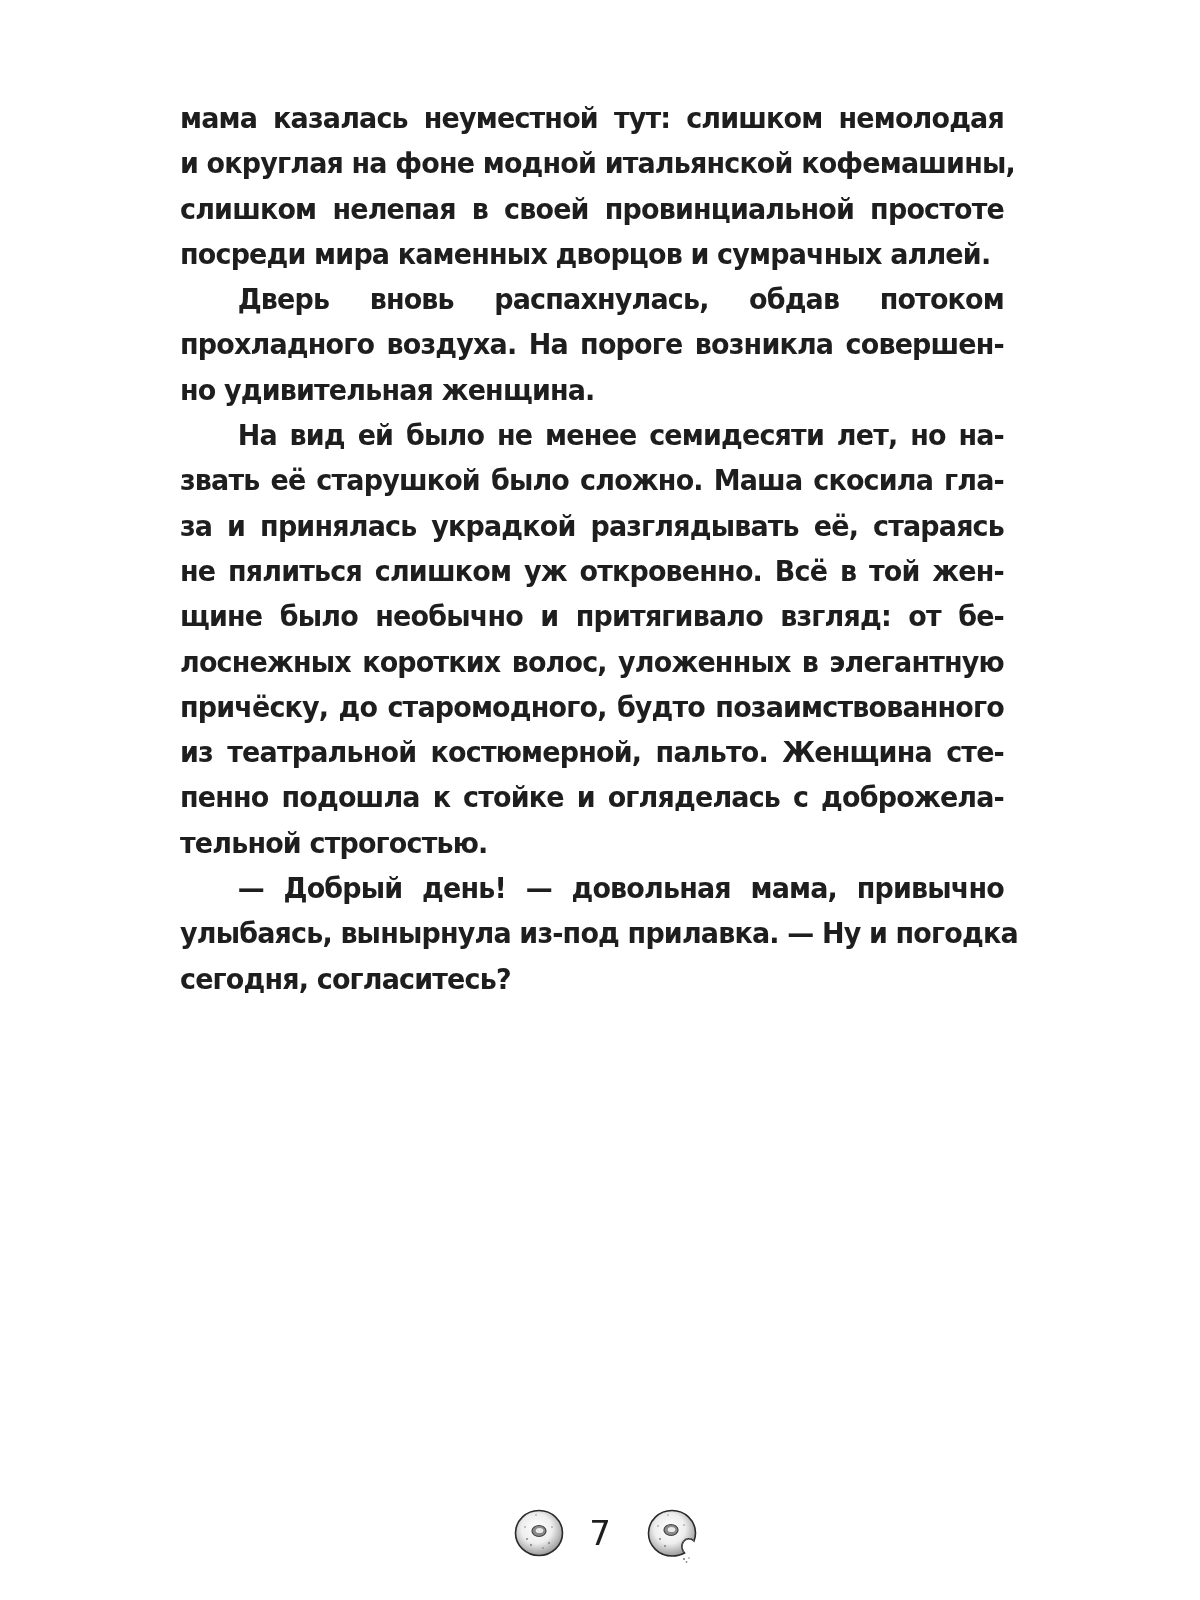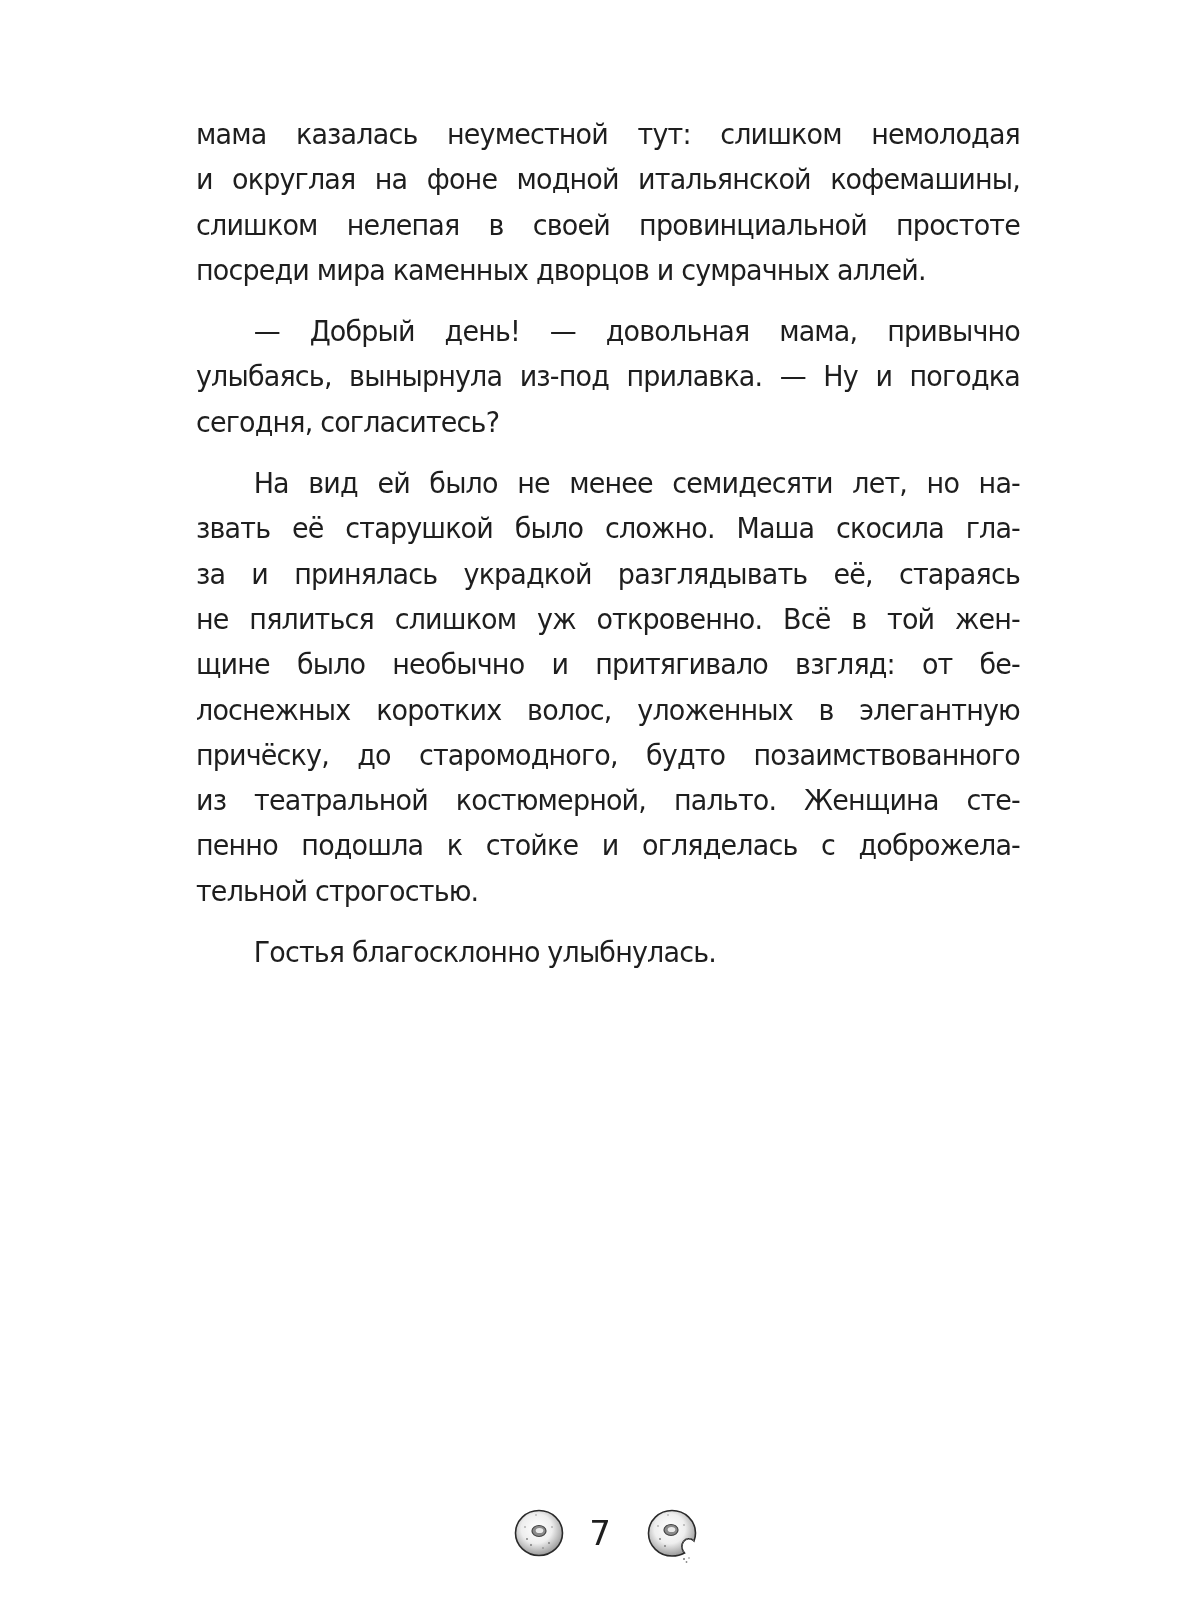--- a/index.html
+++ b/index.html
@@ -20,21 +20,21 @@
       left: 0; top: 0;
       width: 1200px;
       height: 1600px;
     }
     .text-block {
       position: absolute;
       left: 180px;
       top: 96px;
       width: 824px;
     }
-    .paragraph { margin: 16px; padding: 0; }
+    .paragraph { margin: 0; padding: 0; font-weight: bold; }
     .line {
       display: block;
       height: 45.3px;
       line-height: 45.3px;
       font-size: 29px;
       letter-spacing: -0.9px;
       word-spacing: 0px;
       white-space: nowrap;
       text-align: justify;
       text-align-last: justify;
@@ -82,38 +82,40 @@
 
 <div class="page">
   <div class="text-block" id="text-block">
       <div class="paragraph">
         <span class="line">мама казалась неуместной тут: слишком немолодая</span>
         <span class="line">и округлая на фоне модной итальянской кофемашины,</span>
         <span class="line">слишком нелепая в своей провинциальной простоте</span>
         <span class="line last">посреди мира каменных дворцов и сумрачных аллей.</span>
       </div>
       <div class="paragraph">
-        <span class="line indent">— Добрый день! — довольная мама, привычно</span>
-        <span class="line">улыбаясь, вынырнула из-под прилавка. — Ну и погодка</span>
-        <span class="line last">сегодня, согласитесь?</span>
+        <span class="line indent">Дверь вновь распахнулась, обдав потоком</span>
+        <span class="line">прохладного воздуха. На пороге возникла совершен-</span>
+        <span class="line last">но удивительная женщина.</span>
       </div>
       <div class="paragraph">
         <span class="line indent">На вид ей было не менее семидесяти лет, но на-</span>
         <span class="line">звать её старушкой было сложно. Маша скосила гла-</span>
         <span class="line">за и принялась украдкой разглядывать её, стараясь</span>
         <span class="line">не пялиться слишком уж откровенно. Всё в той жен-</span>
         <span class="line">щине было необычно и притягивало взгляд: от бе-</span>
         <span class="line">лоснежных коротких волос, уложенных в элегантную</span>
         <span class="line">причёску, до старомодного, будто позаимствованного</span>
         <span class="line">из театральной костюмерной, пальто. Женщина сте-</span>
         <span class="line">пенно подошла к стойке и огляделась с доброжела-</span>
         <span class="line last">тельной строгостью.</span>
       </div>
       <div class="paragraph">
-        <span class="line indent last">Гостья благосклонно улыбнулась.</span>
+        <span class="line indent">— Добрый день! — довольная мама, привычно</span>
+        <span class="line">улыбаясь, вынырнула из-под прилавка. — Ну и погодка</span>
+        <span class="line last">сегодня, согласитесь?</span>
       </div>
     </div>
 
   <div class="footer">
     <span class="donut left">
       <svg width="52" height="52" viewBox="0 0 52 52">
         <defs>
           <radialGradient id="dg1" cx="45%" cy="40%" r="60%">
             <stop offset="0%" stop-color="#ffffff"></stop>
             <stop offset="55%" stop-color="#eeeeee"></stop>

